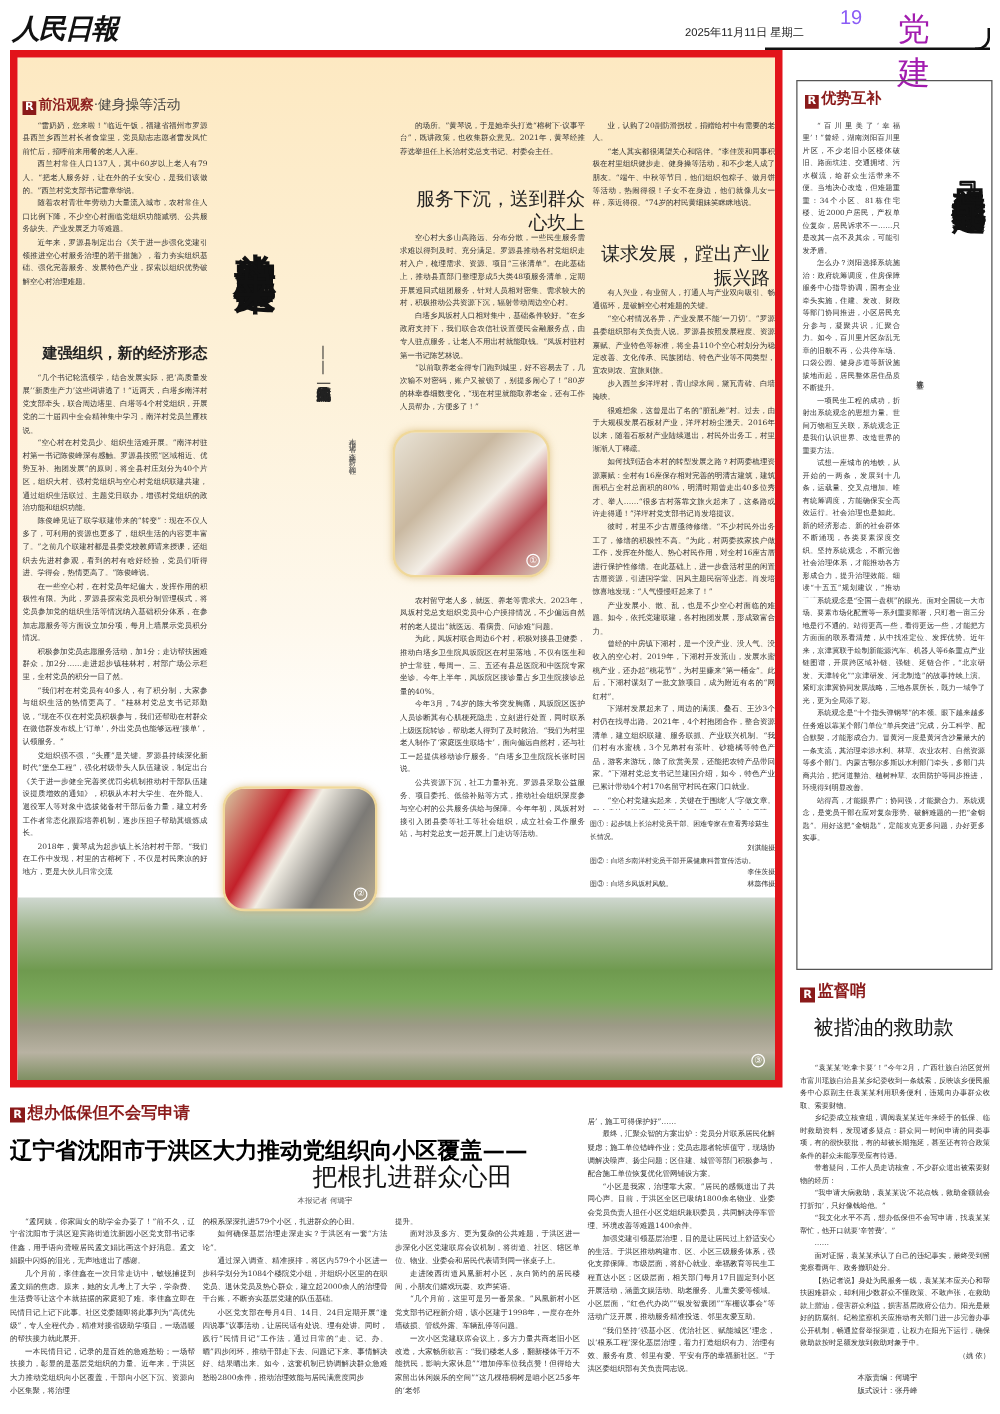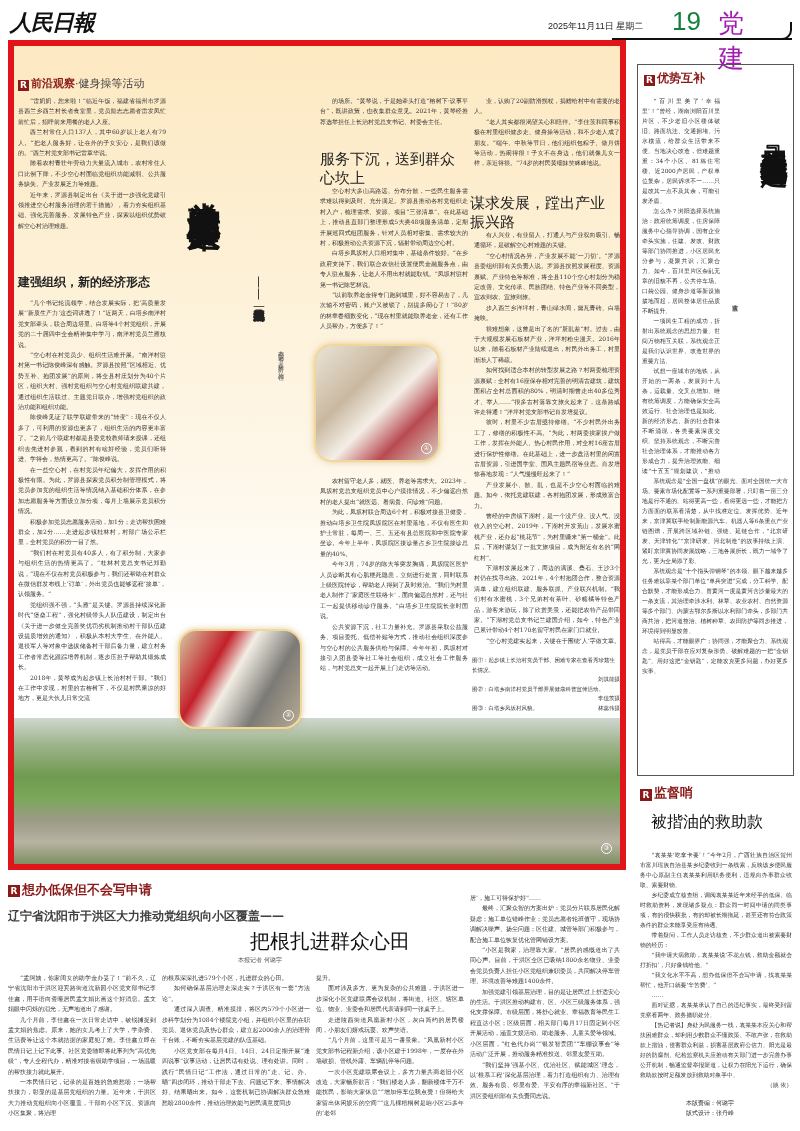--- a/index.html
+++ b/index.html
@@ -1,52 +1,52 @@
 <!DOCTYPE html>
 <html><head>
 <meta charset="utf-8">
 <style>
 *{box-sizing:border-box;margin:0;padding:0}
 body{width:800px;height:1131px;background:#fff;font-family:"DejaVu Serif",serif;color:#222;position:relative;overflow:hidden}
 .masthead{position:absolute;left:0;top:0;width:688px;height:40px}
 .logo{position:absolute;left:10px;top:8px;font-family:"DejaVu Serif",serif;font-style:italic;font-size:22px;font-weight:bold;color:#111;letter-spacing:-1px}
 .dateline{position:absolute;left:548px;top:20px;font-family:"Liberation Sans",sans-serif;font-size:9px;color:#222}
-.pagenum{position:absolute;left:672px;top:6px;font-family:"Liberation Sans",sans-serif;font-size:26px;color:#15803d}
+.pagenum{position:absolute;left:672px;top:6px;font-family:"Liberation Sans",sans-serif;font-size:16px;color:#8b5cf6}
 .section{position:absolute;left:718px;top:6px;font-family:"DejaVu Sans",sans-serif;font-size:26px;color:#a21caf}
 .mast-rule{position:absolute;left:612px;top:38px;width:180px;height:2px;background:#111}
 .mast-hook{position:absolute;left:780px;top:22px;width:12px;height:18px;border-right:2px solid #111;border-bottom:2px solid #111;border-bottom-right-radius:10px}
 
 .feature{position:absolute;left:8px;top:40px;width:618px;height:830px;border:6px solid #e2141b;background:linear-gradient(180deg,#fde9c2 0%,#fdf1d8 30%,#fef8ec 55%,#fff 70%);overflow:hidden}
 .kicker{position:absolute;font-family:"DejaVu Sans",sans-serif;font-size:11px;color:#8a1a1a;font-weight:bold}
 .kicker .rbox{display:inline-block;width:11px;height:11px;background:#8a1a1a;color:#fff;font-size:9px;line-height:11px;text-align:center;margin-right:2px;vertical-align:-1px}
 .kicker .sub{font-weight:normal;color:#444}
 .col{position:absolute;font-size:6px;line-height:10.4px;color:#333;text-align:justify;overflow:hidden}
 .col p{text-indent:2em}
-.subhead{position:absolute;font-family:"DejaVu Sans",sans-serif;font-size:12px;color:#222;font-weight:bold;text-align:left}
+.subhead{position:absolute;font-family:"DejaVu Sans",sans-serif;font-size:12px;color:#222;font-weight:bold;text-align:right}
 .subhead.big{font-size:15px;font-weight:normal}
 .vtitle{position:absolute;left:186px;top:195px;width:36px;writing-mode:vertical-rl;font-family:"DejaVu Sans",sans-serif;font-size:33px;font-weight:bold;color:#111;letter-spacing:2px}
 .vsub{position:absolute;left:246px;top:240px;writing-mode:vertical-rl;font-size:12px;color:#222}
 .vbyline{position:absolute;left:268px;top:300px;writing-mode:vertical-rl;font-size:6px;color:#555;letter-spacing:2px}
 .photo{position:absolute;border-radius:18px;overflow:hidden;border:2px solid #f0d89a;box-shadow:0 0 6px rgba(200,160,80,.5)}
 .photo1{left:322px;top:343px;width:126px;height:118px;background:linear-gradient(135deg,#e9e3d6 0%,#c9b8a0 35%,#f4efe7 55%,#b84a52 75%,#d9d0c0 100%)}
 .photo2{left:172px;top:623px;width:124px;height:100px;background:linear-gradient(120deg,#d7c7a2 0%,#c3202a 30%,#f2eee4 45%,#7c7a76 70%,#b7ab92 100%)}
 .badge{position:absolute;right:6px;bottom:6px;width:11px;height:11px;border-radius:50%;border:1px solid #fff;color:#fff;font-size:7px;line-height:9px;text-align:center;font-family:"DejaVu Sans",sans-serif}
 .landscape{position:absolute;left:0;top:672px;width:606px;height:146px;background:linear-gradient(180deg,#cfd8d0 0%,#9eb48c 18%,#6f9a4f 40%,#7aa85a 55%,#9c9a86 70%,#b8b2a2 85%,#7e8f62 100%)}
 .caption{position:absolute;left:455px;top:628px;width:160px;font-size:5.5px;line-height:9.5px;color:#333}
 .caption div{display:flex;justify-content:space-between}
 
 .rightbox{position:absolute;left:637px;top:64px;width:157px;height:712px;border:1px solid #555}
 .rtitle{position:absolute;left:730px;top:130px;width:36px;writing-mode:vertical-rl;font-size:27px;font-weight:bold;color:#111;letter-spacing:1px}
 .rauthor{position:absolute;left:731px;top:288px;writing-mode:vertical-rl;font-size:6px;color:#444}
 
 .sub2{position:absolute;left:620px;top:838px;width:174px;text-align:center;font-family:"DejaVu Sans",sans-serif;font-size:16px;color:#111}
 
 .lower-head{position:absolute;left:8px;top:881px;font-family:"DejaVu Sans",sans-serif;font-size:13px;font-weight:bold;color:#8a1a1a}
 .lower-head .rbox{display:inline-block;width:12px;height:12px;background:#8a1a1a;color:#fff;font-size:9px;line-height:12px;text-align:center;margin-right:2px;vertical-align:0}
-.lower-lead{position:absolute;left:8px;top:908px;font-size:12px;font-weight:bold;color:#404040}
+.lower-lead{position:absolute;left:8px;top:908px;font-size:18px;font-weight:bold;color:#000000}
 .lower-title{position:absolute;left:110px;top:928px;width:300px;text-align:right;font-family:"DejaVu Sans",sans-serif;font-size:20px;color:#111}
 .lower-byline{position:absolute;left:160px;top:956px;width:200px;text-align:center;font-size:6px;color:#555}
 .footer{position:absolute;left:650px;top:1098px;width:120px;text-align:center;font-size:6px;line-height:10px;color:#333}
 </style>
 </head>
 <body>
 
 <div class="masthead">
   <div class="logo">人民日報</div>
   <div class="dateline">2025年11月11日 星期二</div>

